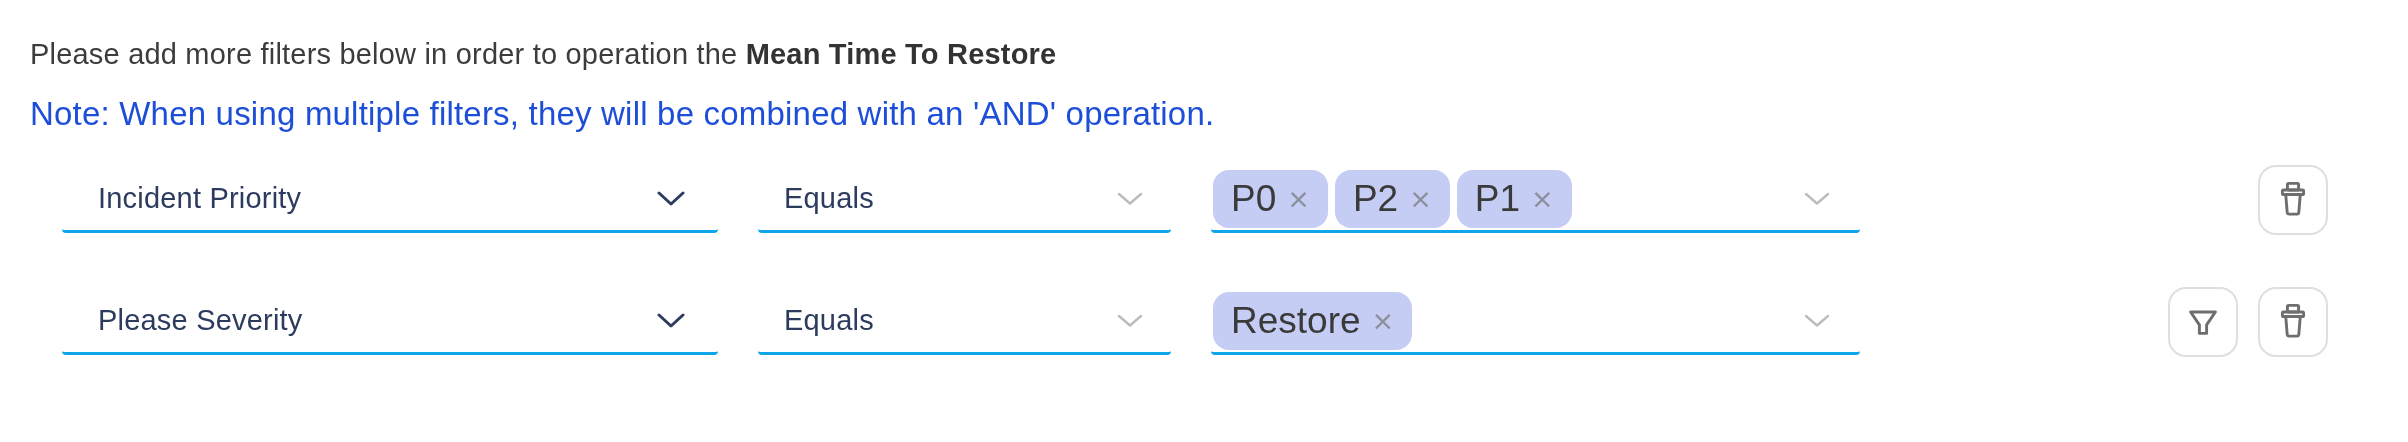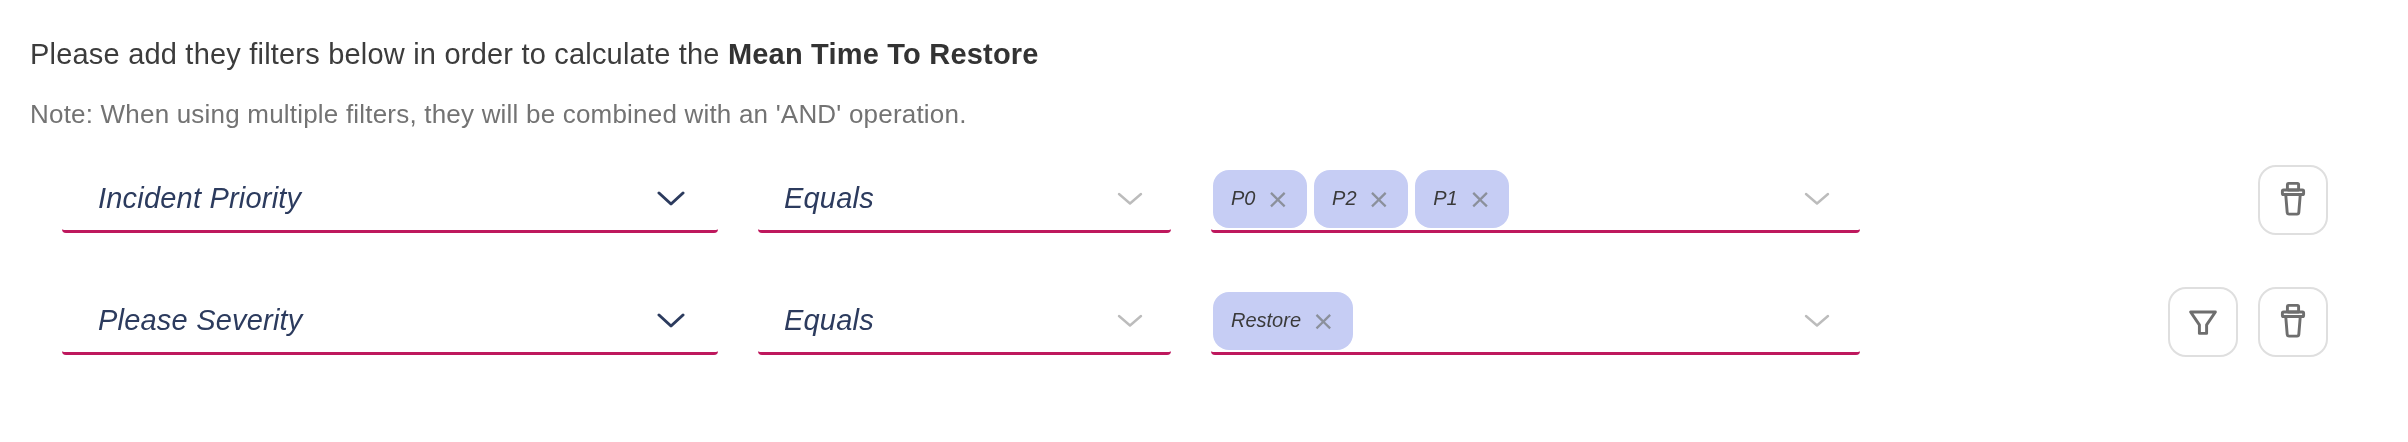--- a/index.html
+++ b/index.html
@@ -12,52 +12,51 @@
   .page { width: 2408px; height: 442px; padding: 36px 80px 0 30px; }
 
   
   .header-line {
     font-size: 29px; line-height: 36px; color: #3c3c3c;
     letter-spacing: 0.2px;
   }
   .header-line .metric { font-weight: bold; color: #333333; }
   .note-line {
     margin-top: 24px;
-    font-size: 26px; line-height: 36px; color: #737373;
+    font-size: 33px; line-height: 36px; color: #1d4ed8;
     letter-spacing: 0.2px;
   }
 
   
   .rows { margin-top: 33px; padding-left: 32px; }
   .filter-row {
     display: flex; align-items: center; gap: 40px;
     height: 70px; margin-bottom: 52px;
   }
 
   .select {
     height: 66px; display: flex; align-items: center;
-    border-bottom: 3px solid #be185d;
+    border-bottom: 3px solid #0ea5e9;
     border-bottom-left-radius: 4px; border-bottom-right-radius: 4px;
     cursor: pointer;
-    font-style: italic;
   }
   .select .label { flex: 1; font-size: 29px; color: #2c3b5e; letter-spacing: 0.2px; }
   .field-select  { width: 656px; padding: 0 33px 0 36px; }
   .operator-select { width: 413px; padding: 0 28px 0 26px; }
   .value-select { width: 649px; padding: 0 30px 0 2px; }
 
   .chevron { flex: none; display: flex; align-items: center; }
 
   
   .chips { flex: 1; display: flex; align-items: center; gap: 7px; }
   .chip {
     height: 58px; display: inline-flex; align-items: center;
     background: #c6cdf4; border-radius: 16px; padding: 0 18px;
   }
-  .chip .chip-label { font-size: 20px; color: #3a3a3a; }
+  .chip .chip-label { font-size: 37px; color: #3a3a3a; }
   .chip .chip-close {
     margin-left: 11px; font-size: 27px; color: #8b909b;
     line-height: 1; cursor: pointer; font-family: "DejaVu Sans", sans-serif;
   }
 
   
   .actions {
     margin-left: auto; display: flex; justify-content: flex-end;
     align-items: center; gap: 20px; min-width: 160px;
   }
@@ -67,21 +66,21 @@
     display: flex; align-items: center; justify-content: center;
     cursor: pointer; padding: 0;
   }
 </style>
 </head>
 <body>
 
 <div class="page">
 
   <div class="header-line">
-    <span>Please add they filters below in order to calculate the </span><span class="metric">Mean Time To Restore</span>
+    <span>Please add more filters below in order to operation the </span><span class="metric">Mean Time To Restore</span>
   </div>
   <div class="note-line">Note: When using multiple filters, they will be combined with an 'AND' operation.</div>
 
   <div class="rows">
 
     <div class="filter-row">
       <div class="select field-select">
         <span class="label">Incident Priority</span>
         <span class="chevron">
           <svg width="28" height="16" viewBox="0 0 28 16" fill="none">

